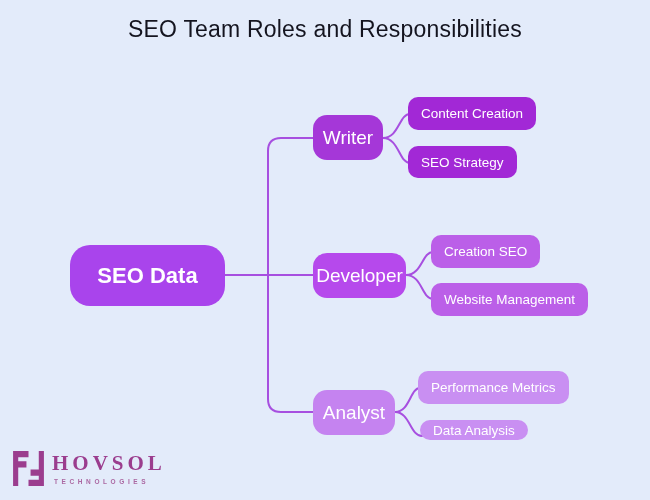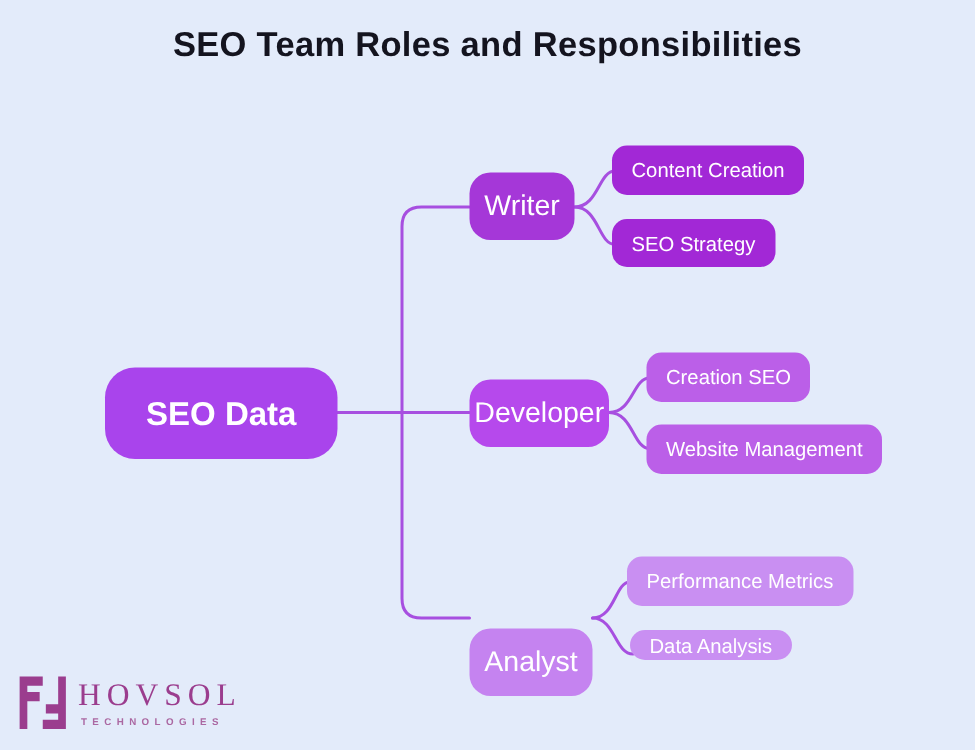--- a/index.html
+++ b/index.html
@@ -3,49 +3,49 @@
 <meta charset="utf-8">
 <style>
   html,body{margin:0;padding:0;}
   body{font-family:"Liberation Sans","DejaVu Sans",sans-serif;}
   .canvas{
     position:relative;width:650px;height:500px;overflow:hidden;
     background:#e3ebfa;
   }
   .title{
     position:absolute;top:16px;left:0;width:650px;text-align:center;
-    font-size:23px;font-weight:700;letter-spacing:.2px;color:#14141f;
+    font-size:23px;font-weight:400;letter-spacing:.2px;color:#14141f;
   }
   .connector-svg{position:absolute;left:0;top:0;z-index:1;}
   .connector-svg path{fill:none;stroke:var(--line,#a74fe0);stroke-width:2;stroke-linecap:round;}
   .node{
     position:absolute;z-index:2;display:flex;align-items:center;justify-content:center;
     color:#fff;white-space:nowrap;box-sizing:border-box;
   }
   .root{left:70px;top:245px;width:155px;height:61px;border-radius:20px;
         font-size:22px;font-weight:700;background:#a944ec;}
   .role{height:45px;border-radius:14px;font-size:19px;font-weight:500;padding:0 10px;}
   .role-writer{left:313px;top:115px;width:70px;background:#a537d8;}
   .role-developer{left:313px;top:253px;width:93px;background:#b649ec;}
-  .role-analyst{left:313px;top:390px;width:82px;background:#c583f0;margin-top:29px;}
+  .role-analyst{left:313px;top:390px;width:82px;background:#c583f0;}
   .leaf{height:33px;border-radius:10px;font-size:13.5px;font-weight:500;padding:0 13px;}
   .leaf-cc{left:408px;top:97px;background:#a228d6;}
   .leaf-ss{left:408px;top:146px;height:32px;background:#a228d6;}
   .leaf-ts{left:431px;top:235px;background:#bb5fe8;}
   .leaf-wm{left:431px;top:283px;background:#bb5fe8;}
   .leaf-pm{left:418px;top:371px;background:#c98ff2;}
   .leaf-da{left:420px;top:420px;height:20px;background:#c98ff2;}
   .logo{
     position:absolute;left:10px;top:450px;z-index:2;display:flex;align-items:flex-start;gap:5px;
   }
   .logo-icon{width:37px;height:37px;}
   .logo-text{display:flex;flex-direction:column;margin-top:3px;}
   .logo-name{
     font-family:"Liberation Serif","DejaVu Serif",serif;
-    font-size:21px;font-weight:400;letter-spacing:4px;color:#9b3d8e;line-height:1;
+    font-size:21px;font-weight:700;letter-spacing:4px;color:#9b3d8e;line-height:1;
   }
   .logo-sub{
     font-size:6.5px;font-weight:700;letter-spacing:3.6px;color:#ab68a2;margin-top:4px;margin-left:2px;
   }
 </style>
 </head>
 <body>
 
 <div class="canvas" style="background: rgb(227, 235, 250);">
 

